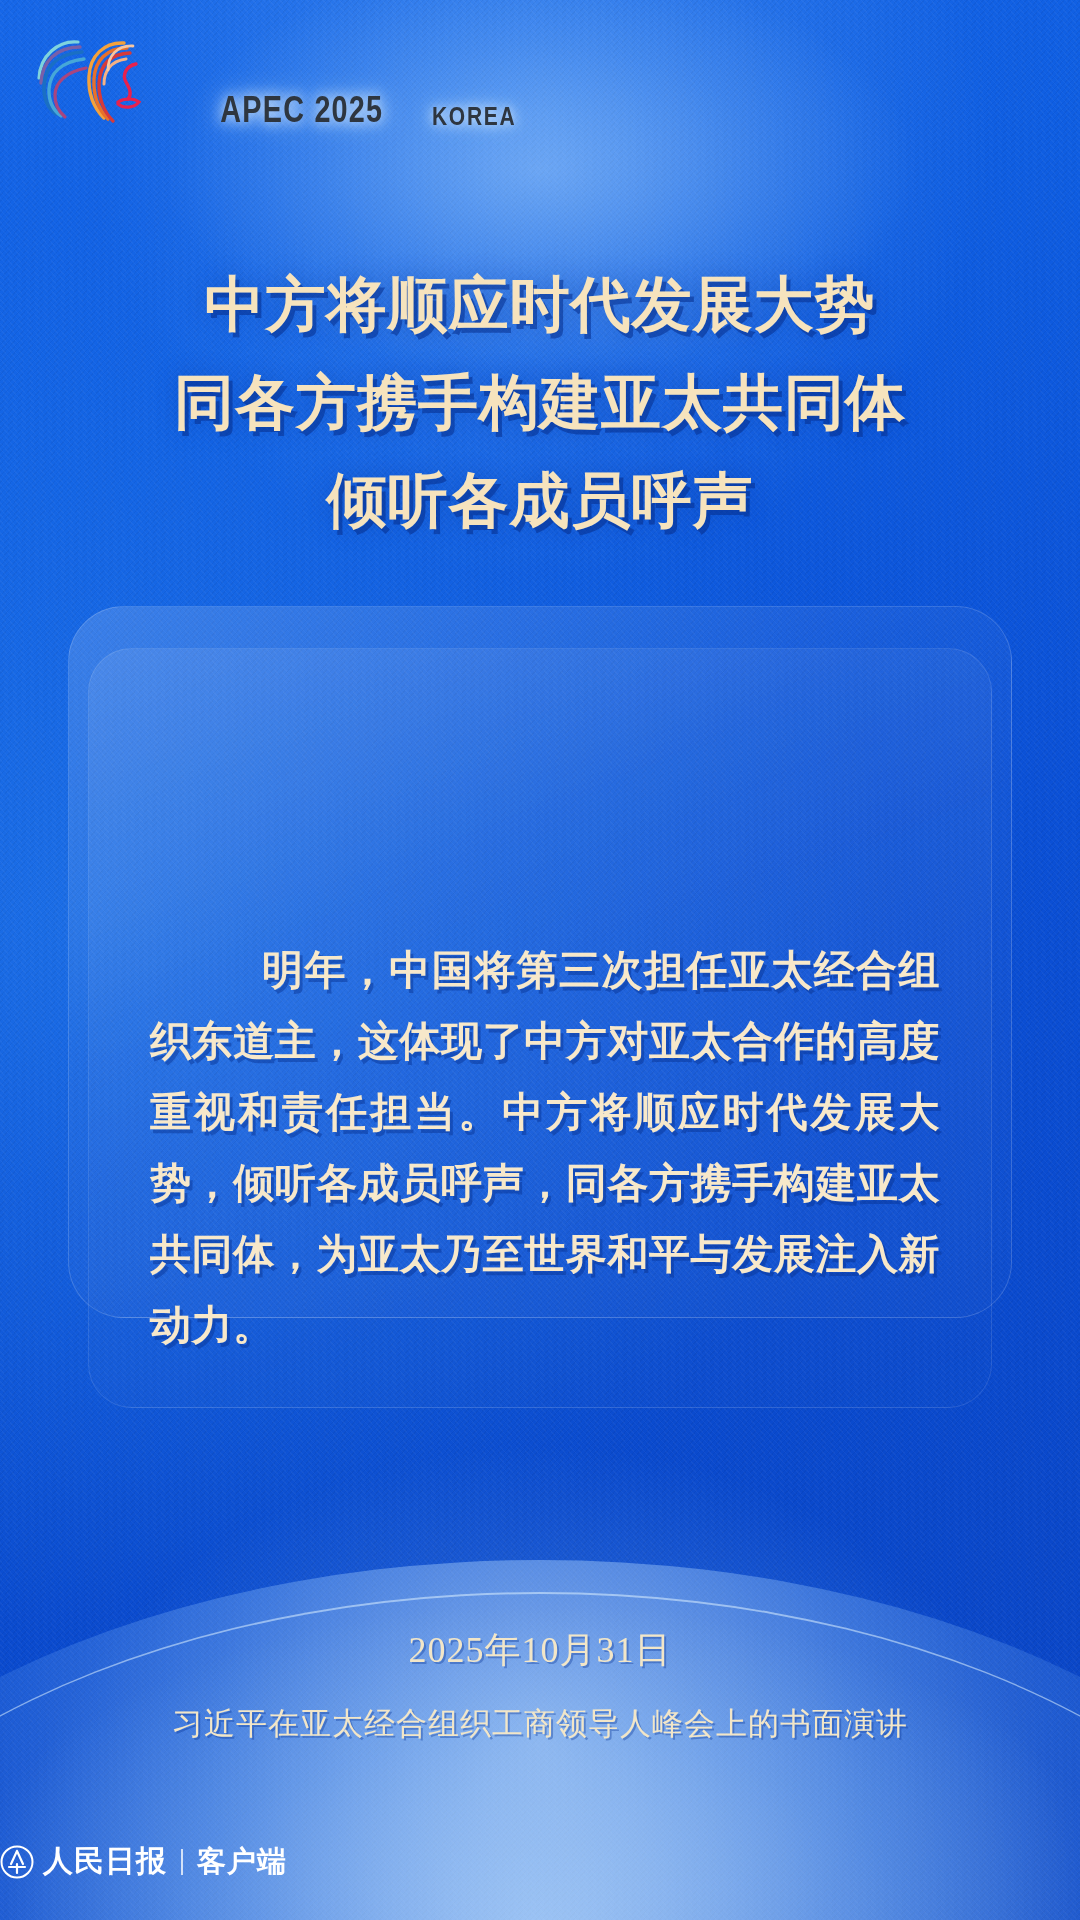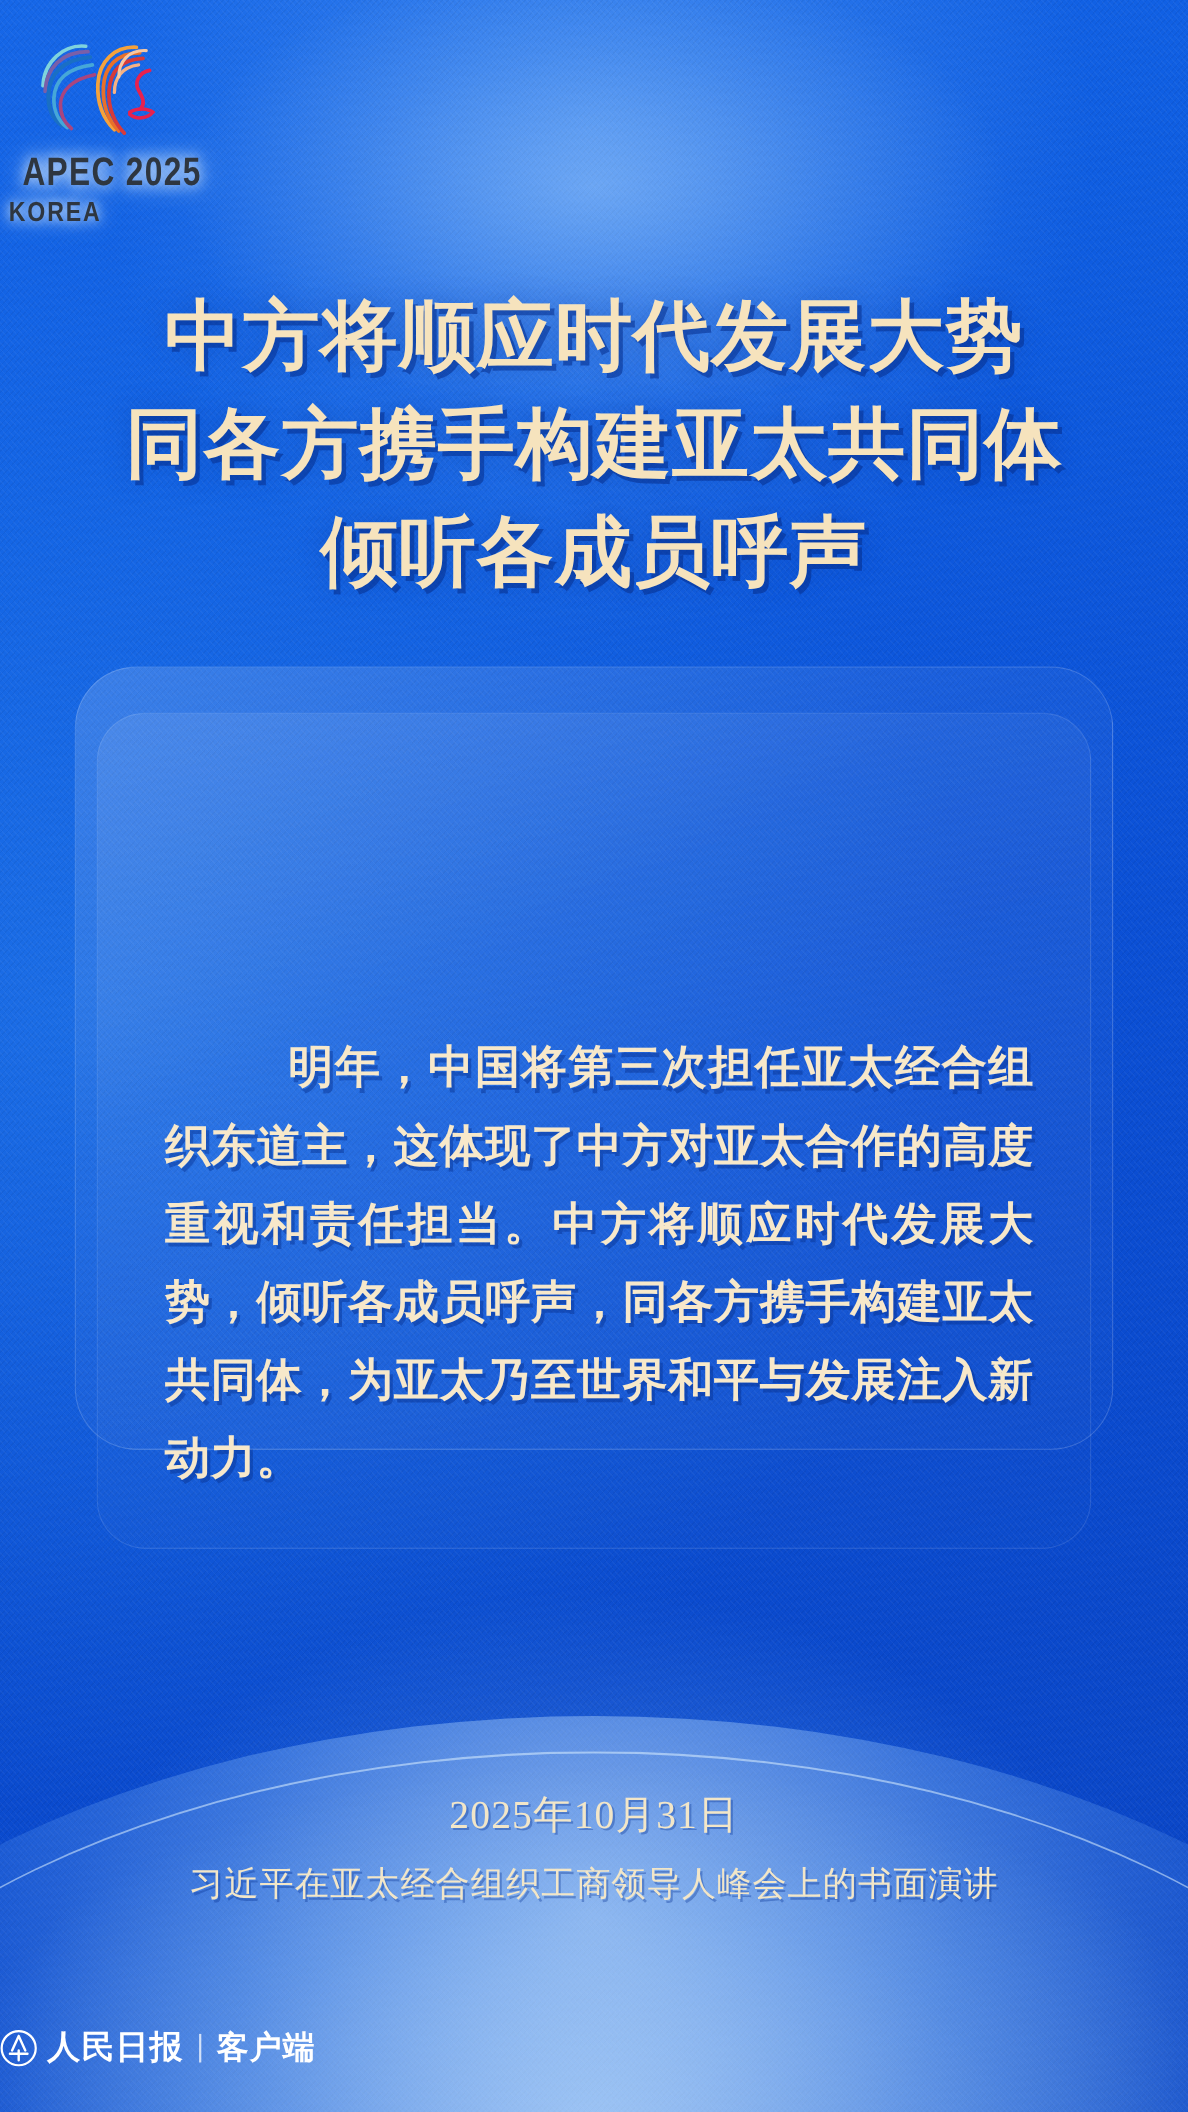--- a/index.html
+++ b/index.html
@@ -55,21 +55,21 @@
     width:1200px; height:340px;
     background:radial-gradient(ellipse at 50% 100%, rgba(215,238,255,0.42) 0%, rgba(170,215,255,0.16) 45%, rgba(140,200,255,0) 72%);
     pointer-events:none;
   }
 
   .page { position:relative; width:1080px; height:1920px; }
 
   
   .logo-wrap {
     position:absolute; left:0; right:0; top:26px;
-    display:flex; flex-direction:column; align-items:flex-start;
+    display:flex; align-items:flex-end;gap:20px;
   }
   .logo-mark { width:180px; height:105px; display:block; }
   .logo-apec {
     margin-top:4px;
     font-family:"Liberation Sans", sans-serif;
     font-weight:bold;
     font-size:36px;
     letter-spacing:1.5px;
     color:#2e3640;
     transform:scaleX(0.80);
@@ -86,21 +86,21 @@
     text-shadow:0 0 12px rgba(235,248,255,0.9), 0 0 24px rgba(220,240,255,0.75);
   }
 
   
   .headline {
     position:absolute; left:0; right:0; top:256px;
     text-align:center;
     color:#f6e3bd;
     font-family:"Liberation Sans", sans-serif;
     font-weight:bold;
-    font-size:70px;
+    font-size:60px;
     line-height:98px;
     letter-spacing:1px;
     text-shadow:4px 5px 0 rgba(5,45,140,0.55), 0 0 22px rgba(8,50,150,0.35);
   }
   .headline .hl-line { display:block; white-space:nowrap; }
 
   
   .card-outer {
     position:absolute;
     left:68px; top:606px;
@@ -137,21 +137,21 @@
   
   .attrib {
     position:absolute; left:0; right:0; top:1623px;
     text-align:center;
     color:#f2e6c8;
     font-family:"Liberation Serif", serif;
     line-height:1.5;
     text-shadow:2px 2px 0 rgba(6,48,145,0.35);
   }
   .attrib .date { font-size:36px; display:block; letter-spacing:1px; }
-  .attrib .source { font-size:31px; display:block; margin-top:13px; letter-spacing:1px; }
+  .attrib .source { font-size:31px; display:block; margin-top:24px; letter-spacing:1px; }
 
   
   .brand {
     position:absolute; left:0; right:0; bottom:38px;
     display:flex; align-items:center; gap:0;
     color:#ffffff;
   }
   .brand-mark { display:flex; align-items:center; gap:9px; }
   .brand-icon { width:34px; height:34px; display:block; }
   .brand-name {

